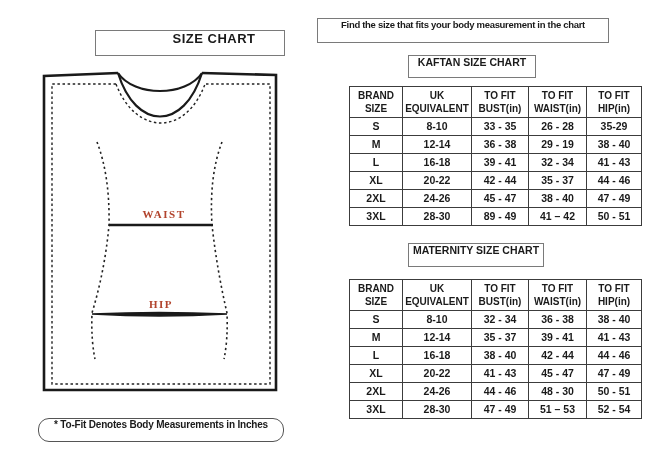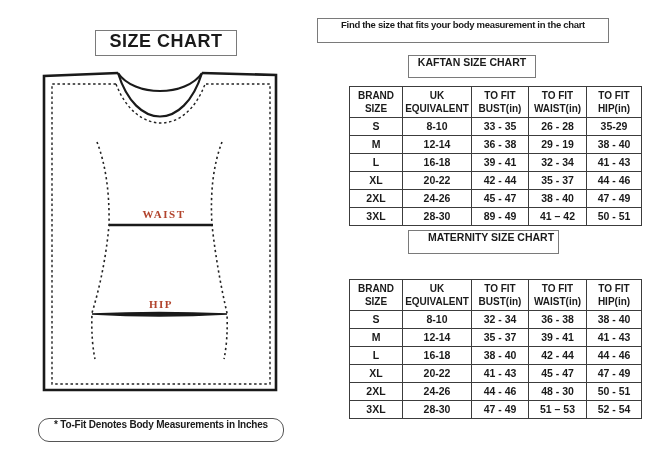--- a/index.html
+++ b/index.html
@@ -5,21 +5,21 @@
   html,body{margin:0;padding:0;}
   body{
     width:658px;height:466px;position:relative;background:#ffffff;
     font-family:"Liberation Sans",sans-serif;color:#1a1a1a;overflow:hidden;
   }
   .box{
     position:absolute;border:1px solid #6e6e6e;background:#ffffff;
     display:flex;align-items:flex-start;justify-content:center;
     font-weight:bold;white-space:nowrap;
   }
-  .title-box{font-size:18px;letter-spacing:0.5px;border-color:#7a7a7a;}
+  .title-box{font-size:13px;letter-spacing:0.5px;border-color:#7a7a7a;padding-left:48px;}
   .instruction-box{font-size:9.5px;letter-spacing:-0.3px;border-color:#7a7a7a;}
   .chart-title-box{font-size:10.5px;border-color:#7a7a7a;}
   .footnote-box{font-size:10px;letter-spacing:-0.2px;border-color:#555;border-radius:11px;}
   table.size-table{
     position:absolute;border-collapse:collapse;table-layout:fixed;
     background:#fff;
     margin-left:32px;
   }
   table.size-table th,table.size-table td{
     border:1px solid #3c3c3c;text-align:center;vertical-align:middle;
@@ -136,21 +136,21 @@
       <tr>
         <td>3XL</td>
         <td>28-30</td>
         <td>89 - 49</td>
         <td>41 – 42</td>
         <td>50 - 51</td>
       </tr>
     </tbody>
 </table>
 
-<div class="box chart-title-box" style="left:408px;top:230px;width:134px;height:22px;padding-left:15px;">
+<div class="box chart-title-box" style="left:408px;top:243px;width:134px;height:22px;">
   <span>MATERNITY SIZE CHART</span>
 </div>
 
 <table class="size-table" style="left:317px;top:279px;width:292px;">
   <colgroup>
     <col style="width:53px">
       <col style="width:69px">
       <col style="width:57px">
     <col style="width:58px">
       <col style="width:55px">

